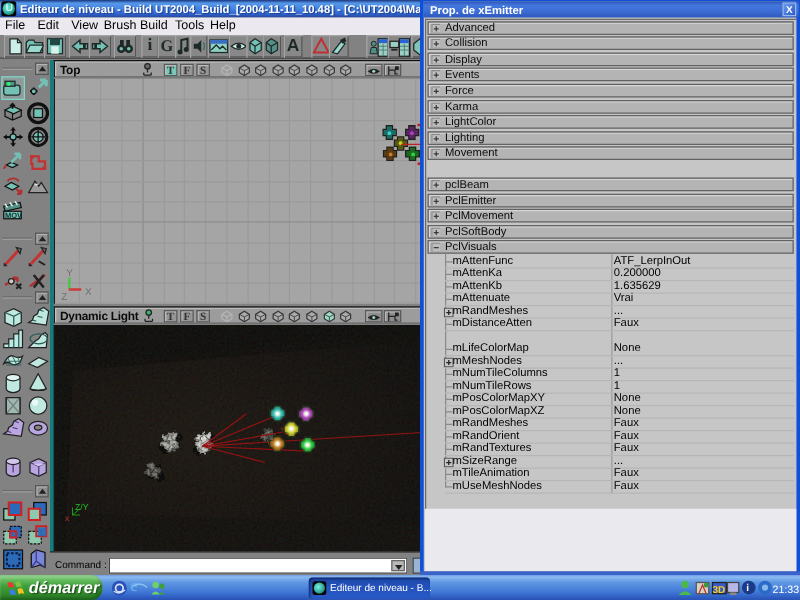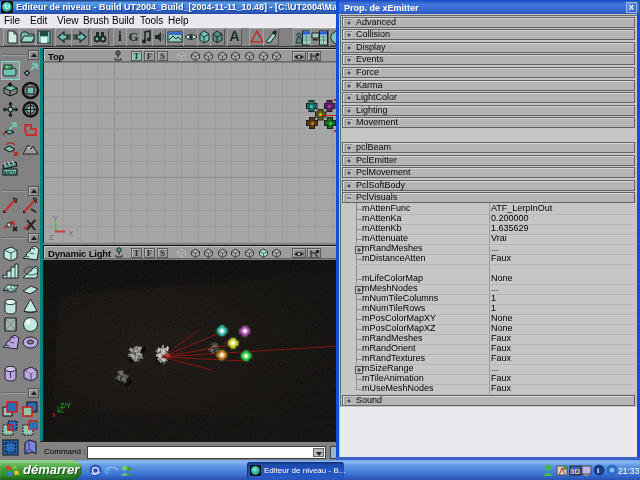--- a/index.html
+++ b/index.html
@@ -957,27 +957,20 @@
       <span class="pname">mTileAnimation</span>
       <span class="pval" style="left:149px">Faux</span>
       <div class="abs" style="left:14px;top:9px;width:279px;height:1px;background:#b6b6b6"></div>
     </div>
     <div class="prow" style="left:6px;top:385px;width:293px">
       <div class="abs" style="left:14px;top:4px;width:6px;height:1px;background:#8a8a8a"></div>
       <span class="pname">mUseMeshNodes</span>
       <span class="pval" style="left:149px">Faux</span>
       <div class="abs" style="left:14px;top:9px;width:279px;height:1px;background:#b6b6b6"></div>
     </div>
-    <div class="cat" style="top:395px">
-      <svg class="cbox" width="8" height="8">
-        <rect x="0.5" y="0.5" width="7" height="7" fill="#bdbdbd" stroke="#8a8a8a"></rect>
-        <path d="M2 4h4M4 2v4" stroke="#3a3a3a"></path>
-      </svg>
-      <span class="cname">Sound</span>
-    </div>
     <div class="abs" style="left:4px;top:407px;width:297px;height:50px;background:#EAE9EE"></div>
     <div class="abs" style="left:0px;top:457px;width:304px;height:3px;background:#3a62c8"></div>
   </div>
 <div id="taskbar">
     <div class="abs" style="left:0;top:0;width:82px;height:20px;border-radius:0 9px 9px 0;
  background:linear-gradient(180deg,#4fae48 0%,#71c56a 12%,#3f9e3a 45%,#338f2e 70%,#2b7d27 100%);
  box-shadow:inset -2px -2px 3px rgba(0,40,0,.35), inset 0 2px 2px rgba(255,255,255,.35);">
  <svg class="abs" style="left:5px;top:3px" width="16" height="14" viewBox="0 0 16 14">
   <path d="M1 3.5Q3 2 5 3l1.5 4Q4 6 2 7.5z" fill="#e83a30"></path>
   <path d="M7 3q2-1.5 4-.5l1.5 4Q10 5.5 8.5 7z" fill="#7fc241"></path>

